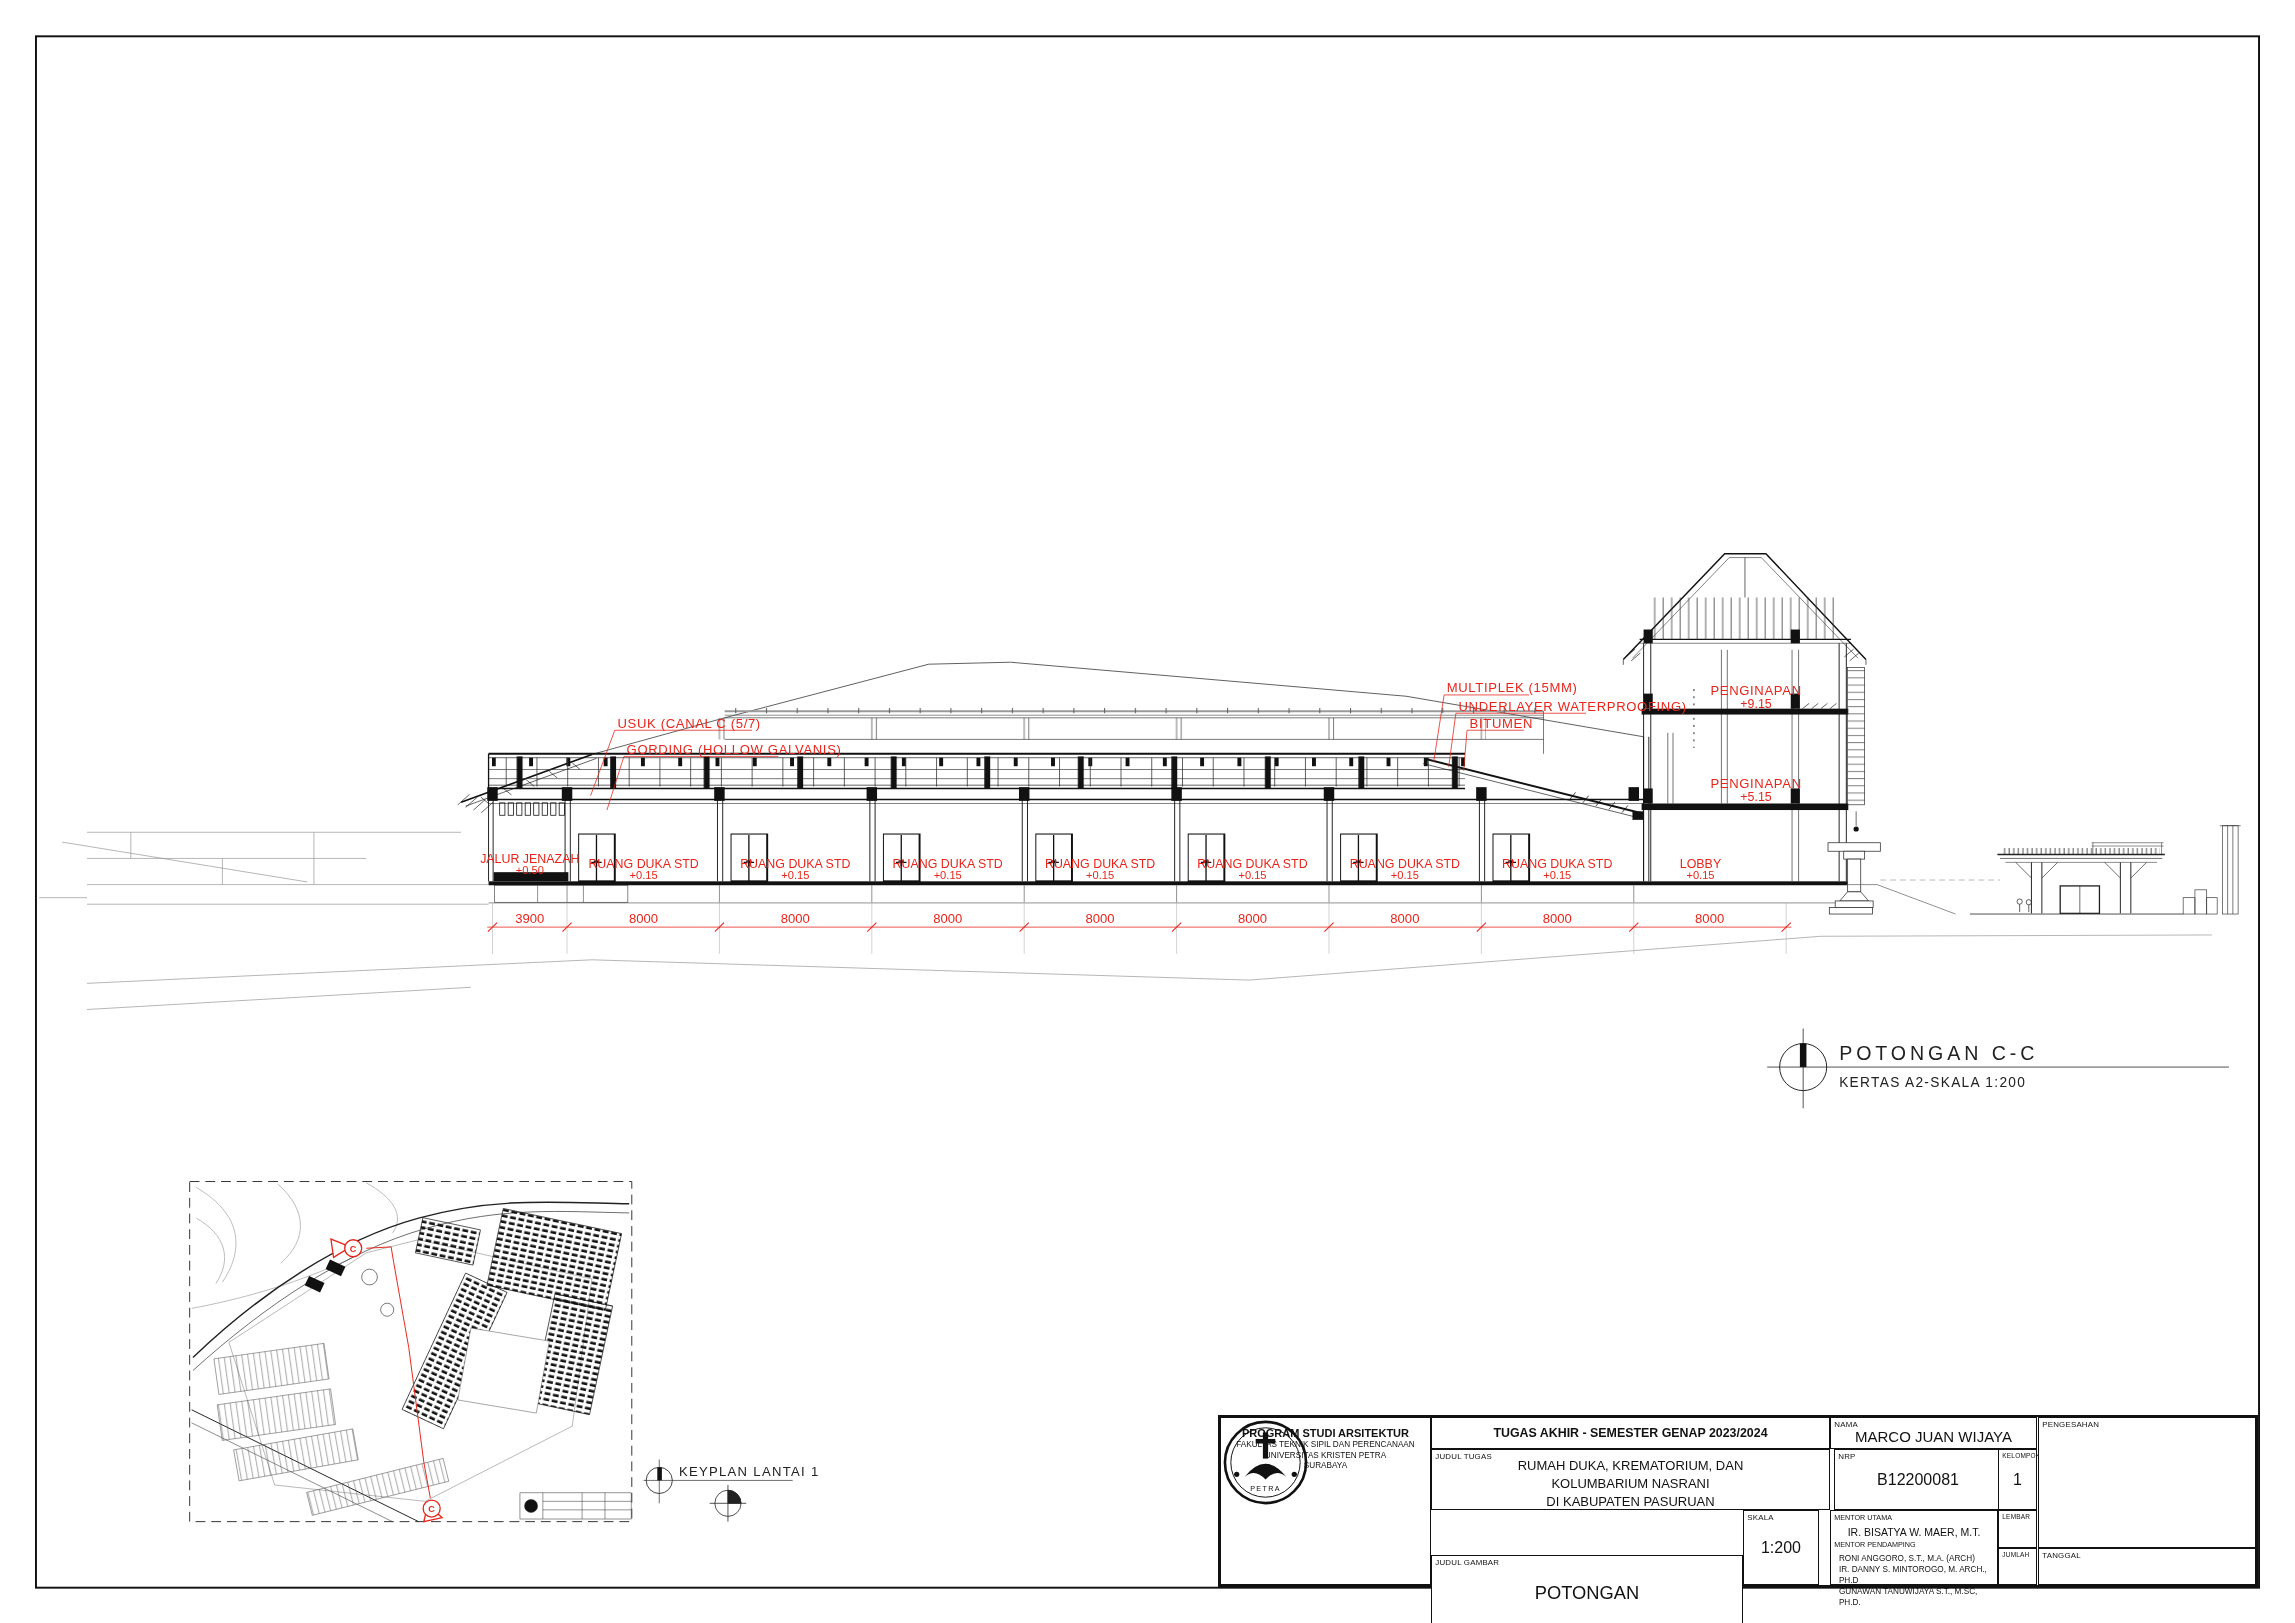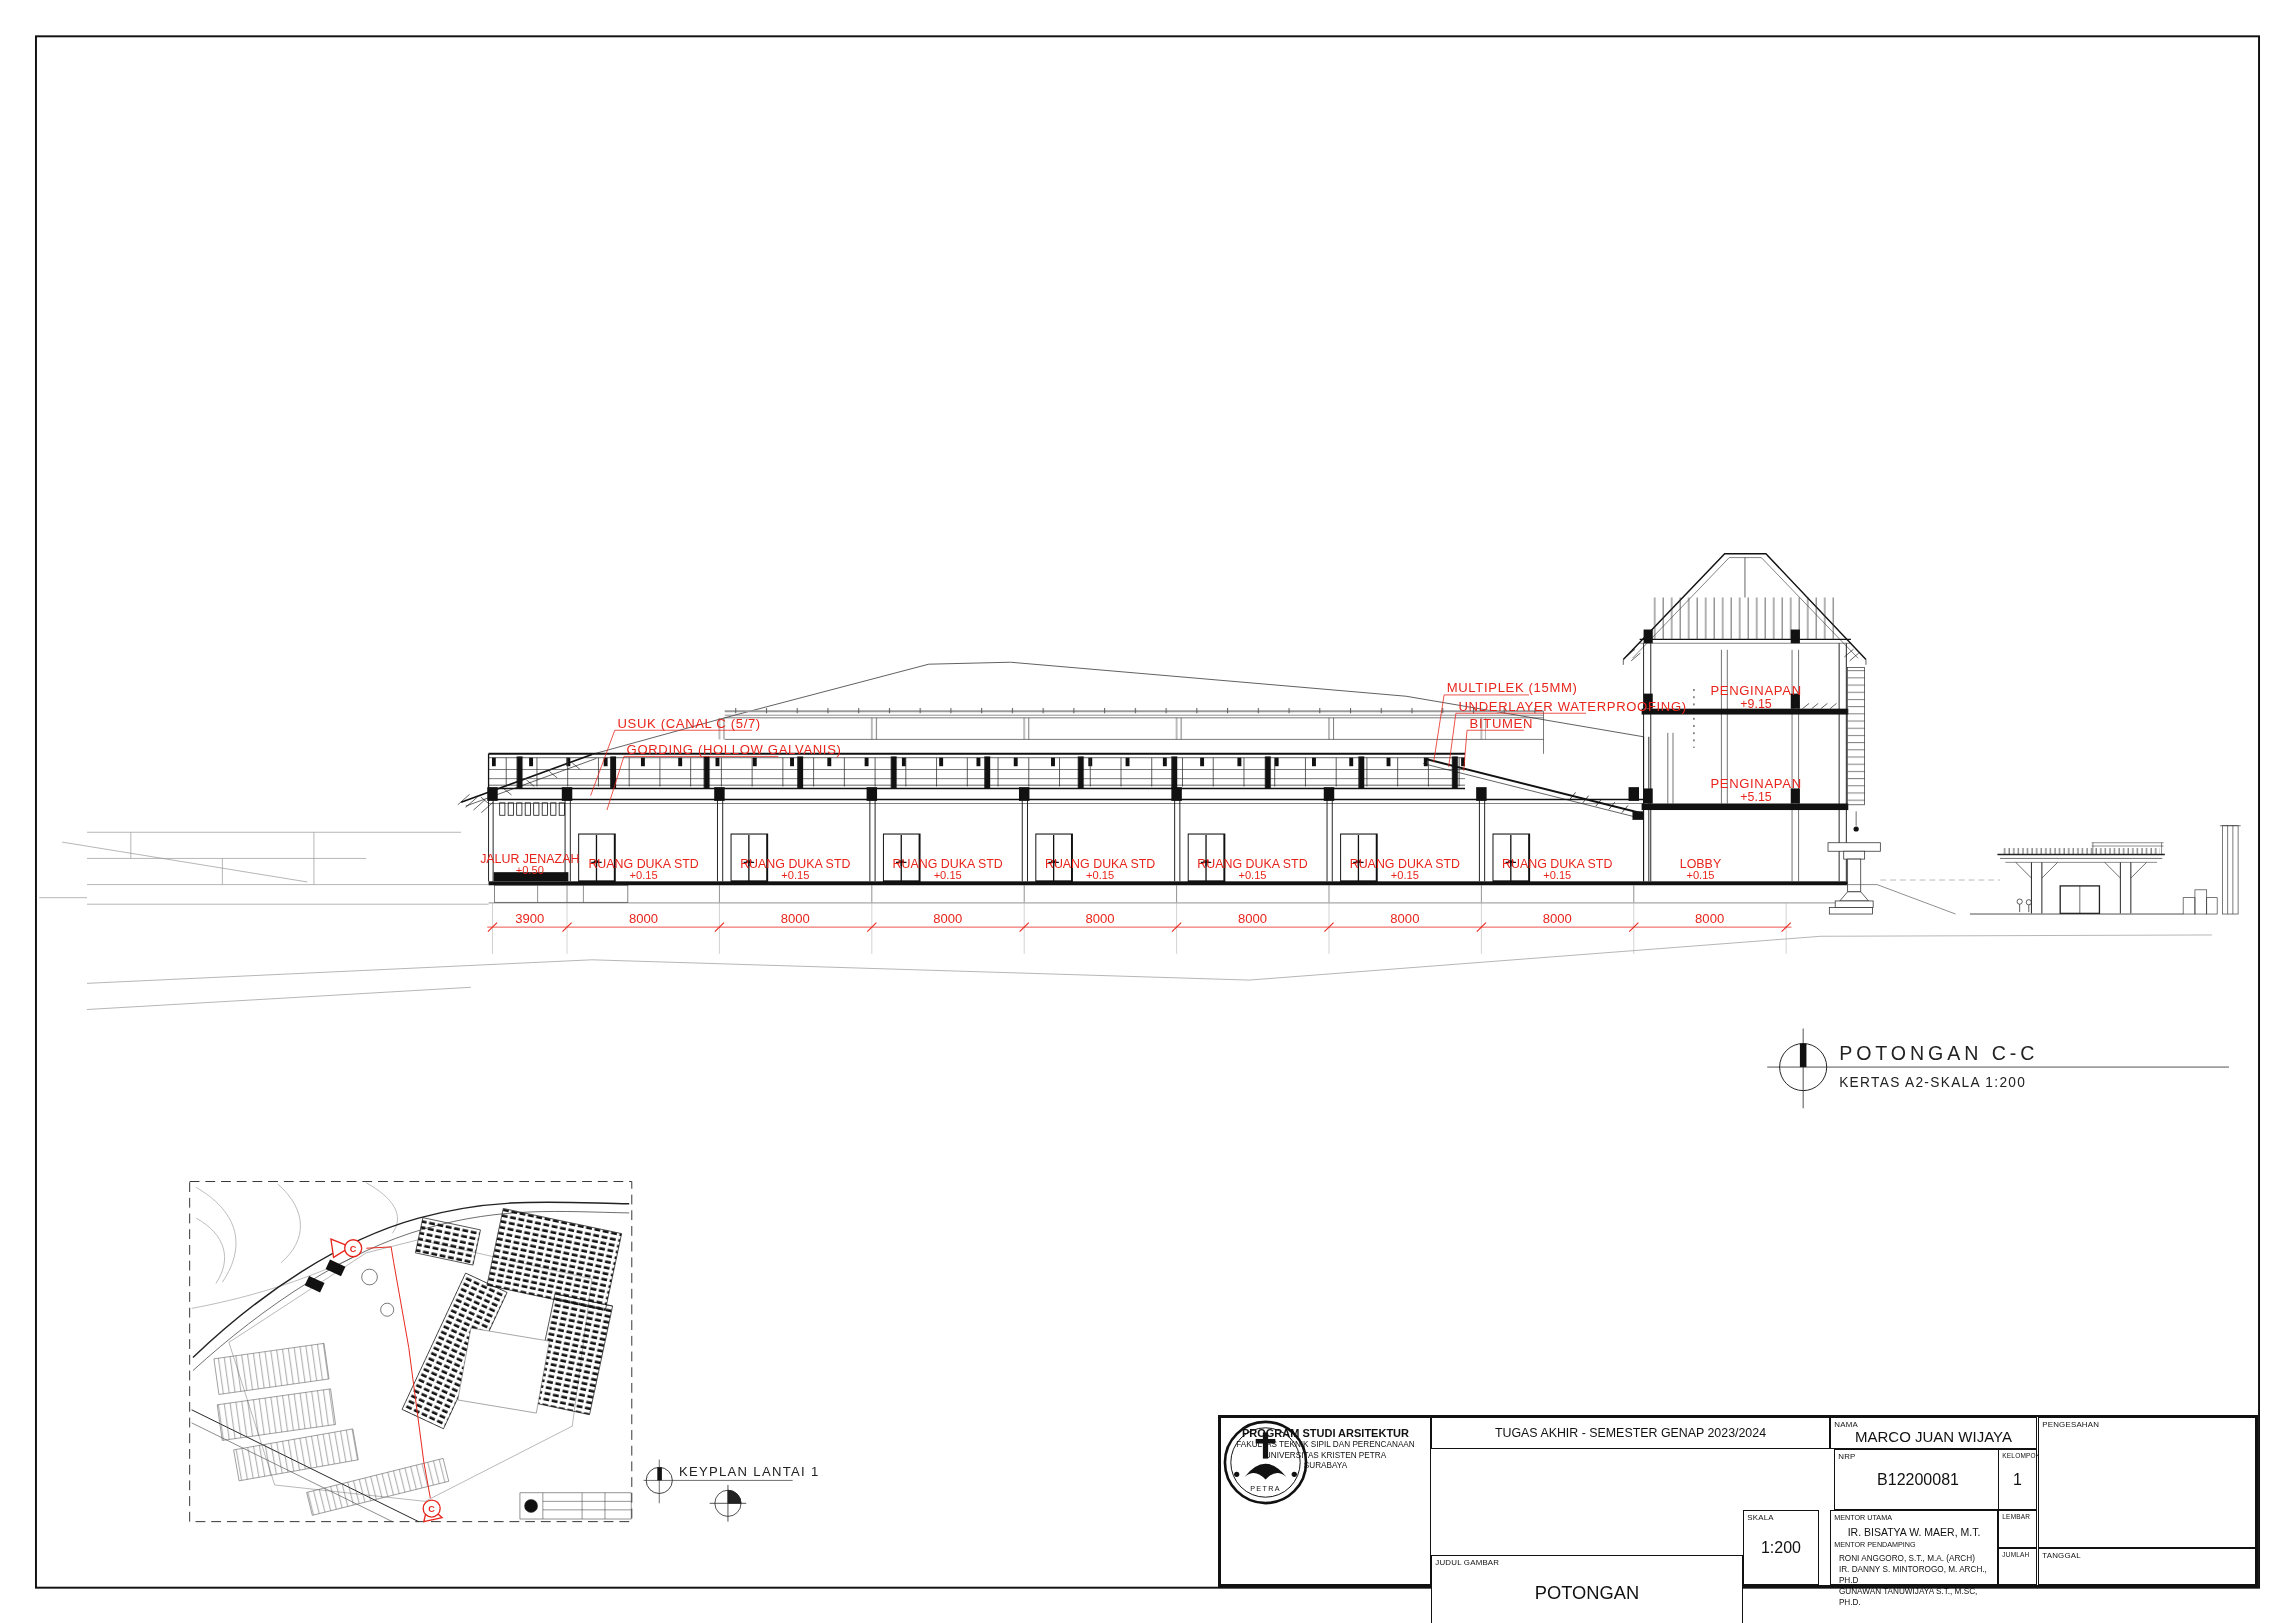--- a/index.html
+++ b/index.html
@@ -9,21 +9,21 @@
   .red-t{fill:#e8251c;}
   .cad-t{fill:#222;}
   
   .tblock{position:absolute;left:1218px;top:1415px;width:1040px;height:172px;border:2px solid #111;box-sizing:border-box;background:#fff;color:#111;}
   .cell{position:absolute;box-sizing:border-box;border:1px solid #111;background:#fff;}
   .cell .lbl{position:absolute;left:3.3px;top:2px;font-size:7.9px;letter-spacing:0.2px;}
   .center-wrap{position:absolute;left:0;right:0;top:0;bottom:0;display:flex;align-items:center;justify-content:center;text-align:center;}
   .logo-cell{display:flex;flex-direction:column;align-items:center;justify-content:flex-start;padding-top:5.2px;}
   .prog1{font-weight:bold;font-size:11px;margin-top:3.9px;}
   .prog2{font-size:8.2px;margin-top:1.3px;}
-  .hdr{font-weight:normal;font-size:12.4px;}
+  .hdr{font-weight:bold;font-size:12.4px;}
   .judul-lines{font-size:13px;line-height:18.3px;margin-top:6.5px;}
   .big-val{font-size:16px;}
   .mentor-cell{font-size:7.9px;}
   .mentor-cell .mu{font-size:10.5px;text-align:center;margin:3.9px 0 2.6px 0;}
   .mentor-cell .mp-lines{font-size:8.2px;line-height:11px;padding-left:7.9px;margin-top:3.3px;}
 </style>
 </head>
 <body>
 
 <div class="sheet">
@@ -397,20 +397,28 @@
       <div class="prog1">PROGRAM STUDI ARSITEKTUR</div>
       <div class="prog2">FAKULTAS TEKNIK SIPIL DAN PERENCANAAN</div>
       <div class="prog2">UNIVERSITAS KRISTEN PETRA</div>
       <div class="prog2">SURABAYA</div>
     </div>
 
     <div class="cell" style="left:211px;top:0;width:399px;height:32px;">
       <div class="center-wrap hdr">TUGAS AKHIR - SEMESTER GENAP 2023/2024</div>
     </div>
 
+    <div class="cell" style="left:211px;top:32px;width:399px;height:61px;">
+      <div class="lbl">JUDUL TUGAS</div>
+      <div class="judul-lines" style="text-align:center;">
+        <div>RUMAH DUKA, KREMATORIUM, DAN</div>
+        <div>KOLUMBARIUM NASRANI</div>
+        <div>DI KABUPATEN PASURUAN</div>
+      </div>
+    </div>
 
     <div class="cell" style="left:211px;top:93px;width:312px;height:75px;margin-top:45px;">
       <div class="lbl">JUDUL GAMBAR</div>
       <div class="center-wrap" style="font-size:18.3px;">POTONGAN</div>
     </div>
 
     <div class="cell" style="left:523px;top:93px;width:76px;height:75px;">
       <div class="lbl">SKALA</div>
       <div class="center-wrap big-val">1:200</div>
     </div>

